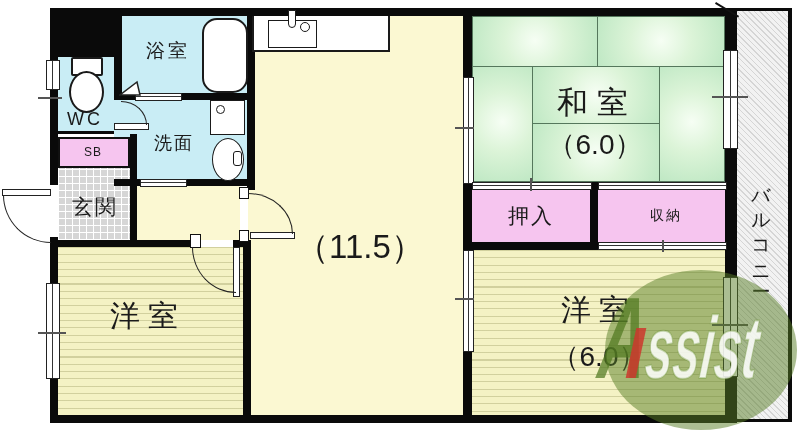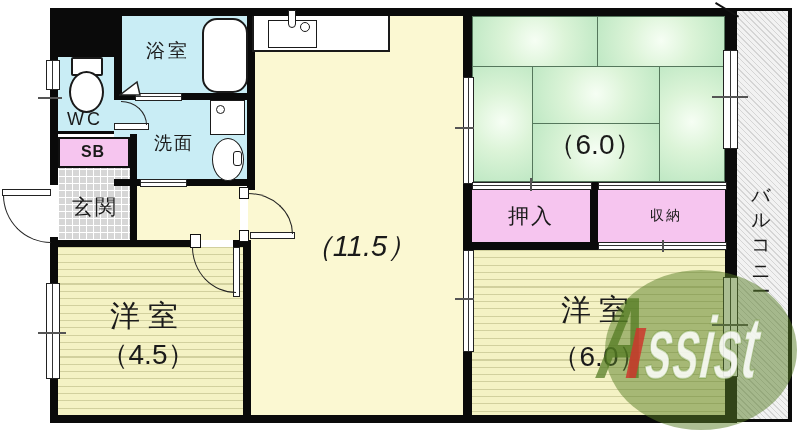--- a/index.html
+++ b/index.html
@@ -145,28 +145,28 @@
   <div class="fix" style="left:210px;top:100px;width:33px;height:33px;border-width:1.5px;"></div>
   <div class="fix" style="left:216px;top:105px;width:7px;height:7px;border-radius:50%;border-width:1.5px;"></div>
   <div class="fix" style="left:212px;top:138px;width:30px;height:41px;border-radius:50%;border-width:1.5px;"></div>
   <div class="fix" style="left:233px;top:151px;width:7px;height:13px;border-radius:3px;border-width:1.5px;"></div>
   <div class="fix" style="left:71px;top:57px;width:28px;height:15px;border-radius:2px;border-width:2px;"></div>
   <div class="fix" style="left:69px;top:71px;width:31px;height:38px;border-radius:50%;border-width:2px;"></div>
 
   <div class="lbl" style="left:168px;top:51px;font-size:19px;letter-spacing:3px;">浴室</div>
   <div class="lbl" style="left:85px;top:119px;font-size:18px;letter-spacing:3px;">WC</div>
   <div class="lbl" style="left:174px;top:143px;font-size:18px;letter-spacing:2px;">洗面</div>
-  <div class="lbl" style="left:93px;top:152px;font-size:16px;letter-spacing:1px;font-weight:bold;">SB</div>
+  <div class="lbl" style="left:93px;top:152px;font-size:12px;letter-spacing:1px;">SB</div>
   <div class="lbl" style="left:95px;top:207px;font-size:21px;letter-spacing:2px;">玄関</div>
-  <div class="lbl" style="left:360px;top:247px;font-size:29px;font-style:italic;">（11.5）</div>
+  <div class="lbl" style="left:360px;top:247px;font-size:33px;">（11.5）</div>
+  <div class="lbl" style="left:597px;top:103px;font-size:31px;letter-spacing:9px;">和室</div>
   <div class="lbl" style="left:595px;top:145px;font-size:28px;">（6.0）</div>
   <div class="lbl" style="left:531px;top:216px;font-size:21px;letter-spacing:2px;">押入</div>
   <div class="lbl" style="left:666px;top:216px;font-size:14px;letter-spacing:2px;">収納</div>
   <div class="lbl" style="left:148px;top:316px;font-size:30px;letter-spacing:8px;">洋室</div>
-  <div class="lbl" style="left:148px;top:355px;font-size:28px;">（4.5）</div>
   <div class="lbl" style="left:599px;top:310px;font-size:30px;letter-spacing:8px;">洋室</div>
   <div class="lbl" style="left:599px;top:357px;font-size:28px;">（6.0）</div>
   <div class="lbl vtext" style="left:761px;top:230px;font-size:19px;">バルコニー</div>
 
   <div class="wm-circle"></div>
   <div class="wm-text"><span class="wm-a">A</span><span class="wm-rest">ssist</span></div>
   <div class="wm-red"></div>
 
 </div>
 

